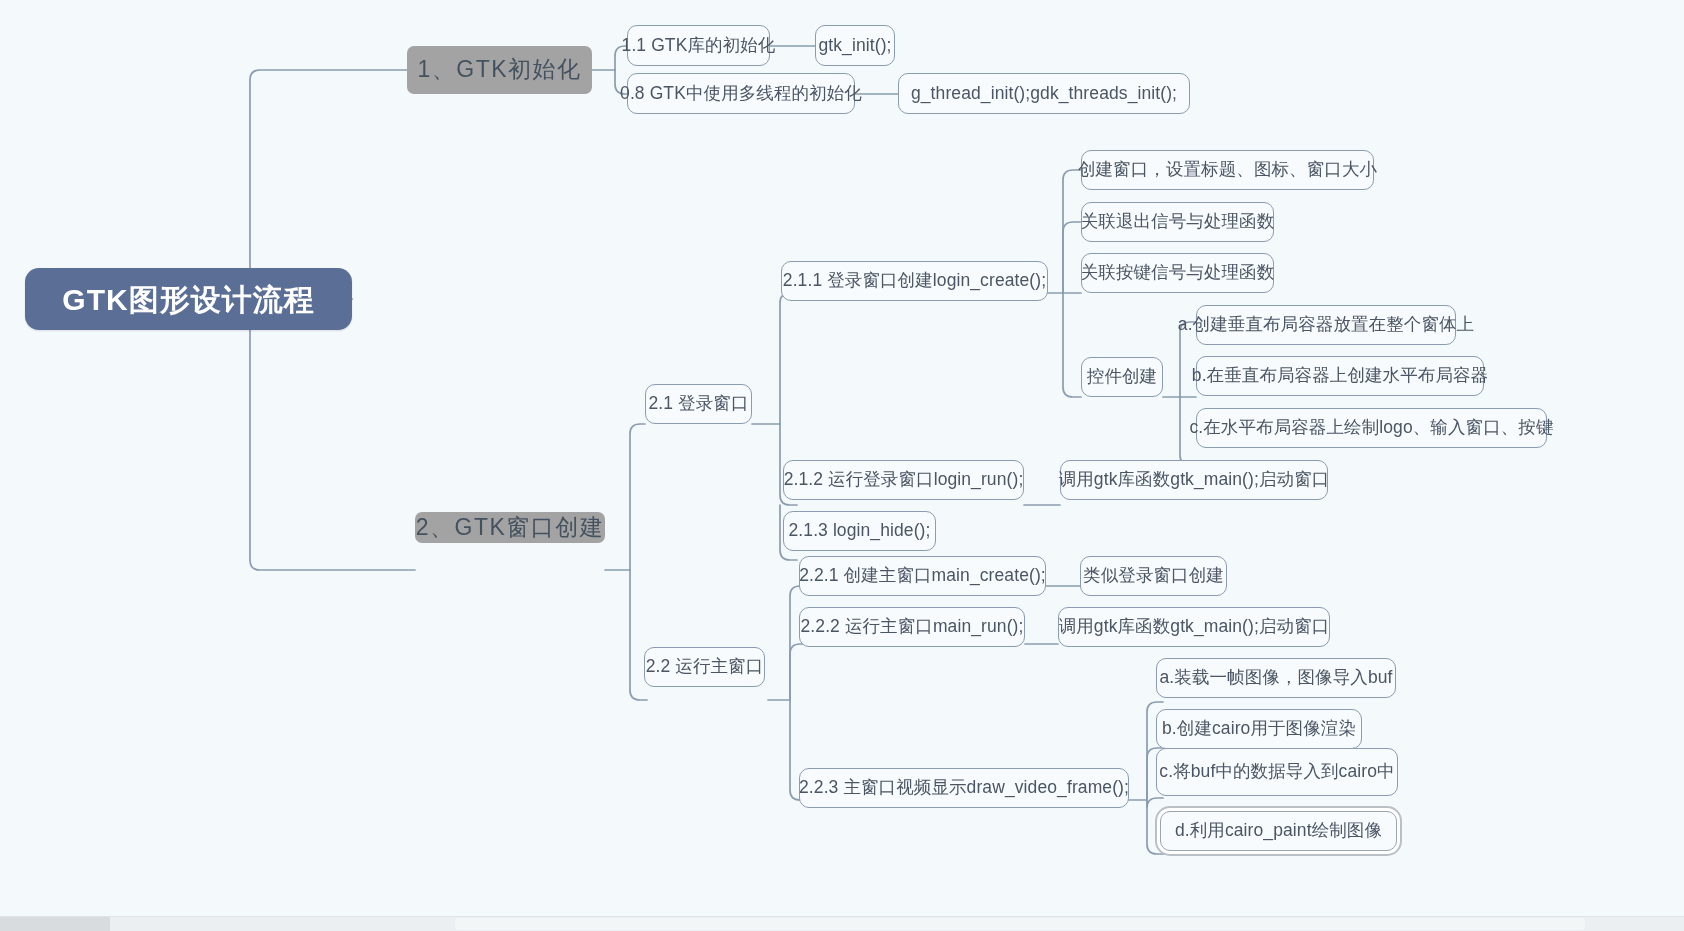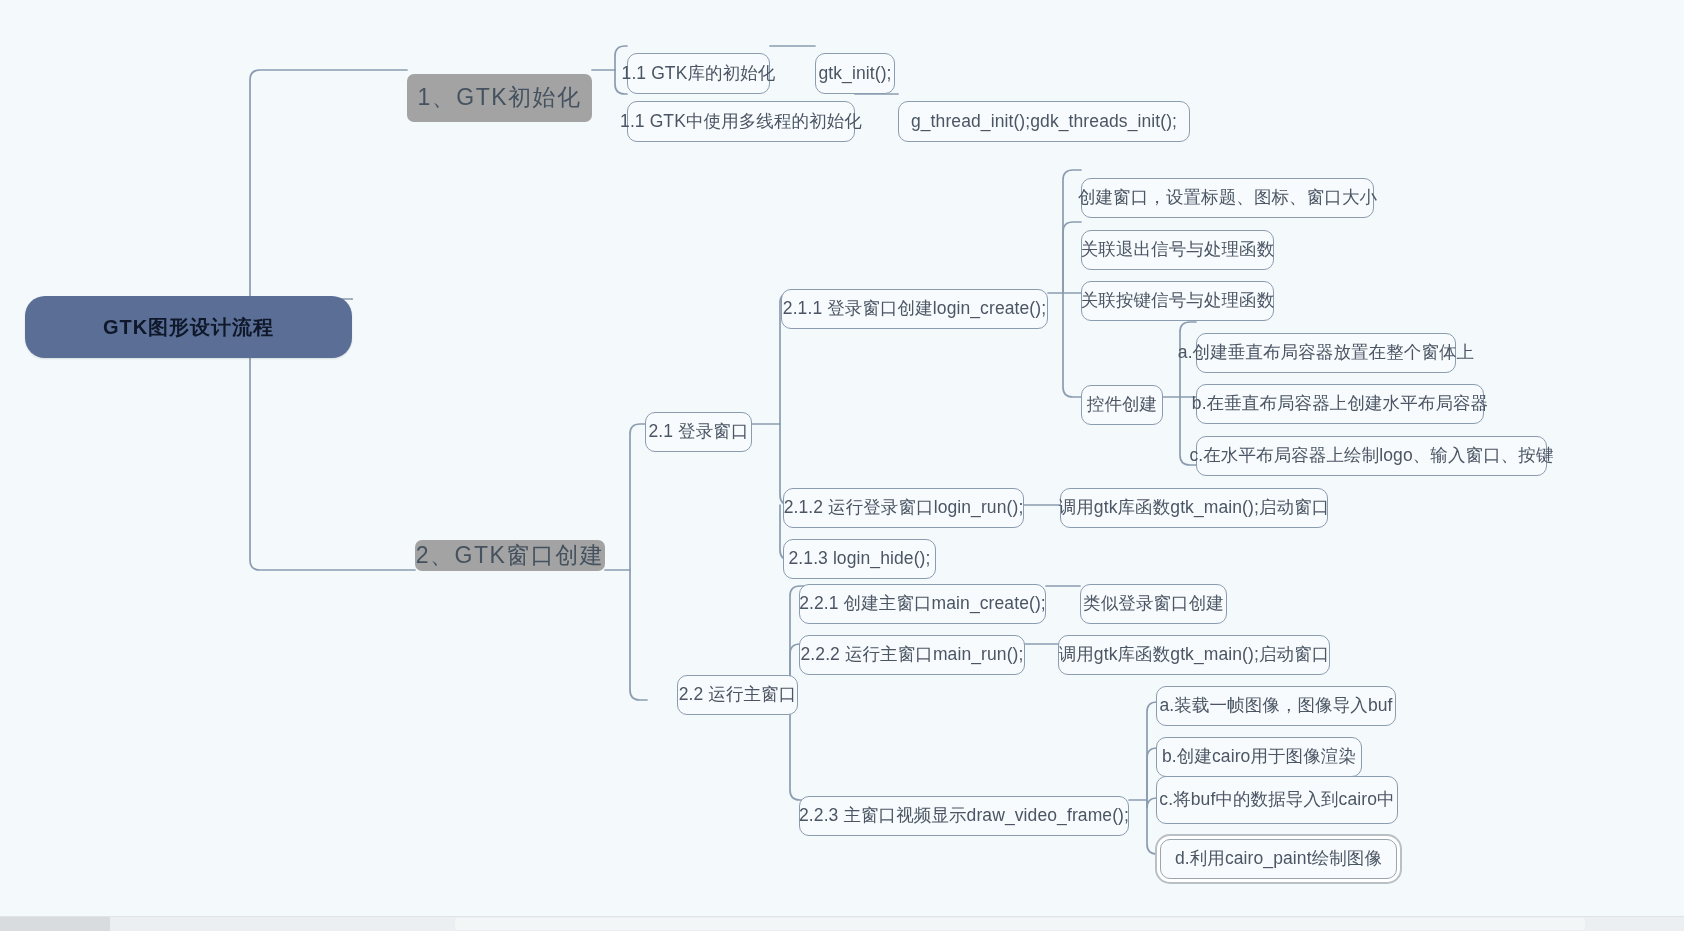--- a/index.html
+++ b/index.html
@@ -26,28 +26,27 @@
     display:flex;align-items:center;justify-content:center;
     background:#f7fbfd;
     border:1.6px solid #8b9cb0;
     border-radius:10px;
     color:#4b5563;
     font-size:17.5px;
     line-height:1.1;
     white-space:nowrap;
     padding:0 11px;
     letter-spacing:.1px;
-    margin-top:28px;
   }
   .node.root{
     background:#5b6f96;
     border:none;
-    border-radius:20px;
-    color:#0f172a;
-    font-size:20px;
+    border-radius:14px;
+    color:#ffffff;
+    font-size:30px;
     font-weight:bold;
     letter-spacing:1px;
     box-shadow:0 1px 2px rgba(0,0,0,.12);
   }
   .node.lvl1{
     background:#a3a3a3;
     border:none;
     border-radius:7px;
     color:#44525f;
     font-size:23px;
@@ -135,21 +134,21 @@
   </svg>
 
   <div class="node root" style="left:25px;top:268px;width:327px;height:62px;">GTK图形设计流程</div>
 
   <div class="node lvl1" style="left:407px;top:46px;width:185px;height:48px;">1、GTK初始化</div>
 
   <div class="node" style="left:627px;top:25px;width:143px;height:41px;">1.1 GTK库的初始化</div>
 
   <div class="node" style="left:815px;top:25px;width:80px;height:41px;">gtk_init();</div>
 
-  <div class="node" style="left:627px;top:73px;width:228px;height:41px;">1.1 GTK中使用多线程的初始化</div>
+  <div class="node" style="left:627px;top:73px;width:228px;height:41px;">0.8 GTK中使用多线程的初始化</div>
 
   <div class="node" style="left:898px;top:73px;width:292px;height:41px;">g_thread_init();gdk_threads_init();</div>
 
   <div class="node lvl1" style="left:415px;top:512px;width:190px;height:31px;">2、GTK窗口创建</div>
 
   <div class="node" style="left:645px;top:384px;width:107px;height:40px;">2.1 登录窗口</div>
 
   <div class="node" style="left:781px;top:261px;width:267px;height:40px;">2.1.1 登录窗口创建login_create();</div>
 
   <div class="node" style="left:1081px;top:150px;width:293px;height:40px;">创建窗口，设置标题、图标、窗口大小</div>
@@ -165,21 +164,21 @@
   <div class="node" style="left:1196px;top:356px;width:288px;height:40px;">b.在垂直布局容器上创建水平布局容器</div>
 
   <div class="node" style="left:1196px;top:408px;width:351px;height:40px;">c.在水平布局容器上绘制logo、输入窗口、按键</div>
 
   <div class="node" style="left:783px;top:460px;width:241px;height:40px;">2.1.2 运行登录窗口login_run();</div>
 
   <div class="node" style="left:1060px;top:460px;width:268px;height:40px;">调用gtk库函数gtk_main();启动窗口</div>
 
   <div class="node" style="left:783px;top:511px;width:153px;height:40px;">2.1.3 login_hide();</div>
 
-  <div class="node" style="left:677px;top:647px;width:121px;height:40px;text-align:right;">2.2 运行主窗口</div>
+  <div class="node" style="left:644px;top:647px;width:121px;height:40px;text-align:right;">2.2 运行主窗口</div>
 
   <div class="node" style="left:799px;top:556px;width:247px;height:40px;">2.2.1 创建主窗口main_create();</div>
 
   <div class="node" style="left:1080px;top:556px;width:147px;height:40px;">类似登录窗口创建</div>
 
   <div class="node" style="left:799px;top:607px;width:226px;height:40px;">2.2.2 运行主窗口main_run();</div>
 
   <div class="node" style="left:1058px;top:607px;width:272px;height:40px;">调用gtk库函数gtk_main();启动窗口</div>
 
   <div class="node" style="left:799px;top:768px;width:330px;height:40px;">2.2.3 主窗口视频显示draw_video_frame();</div>

